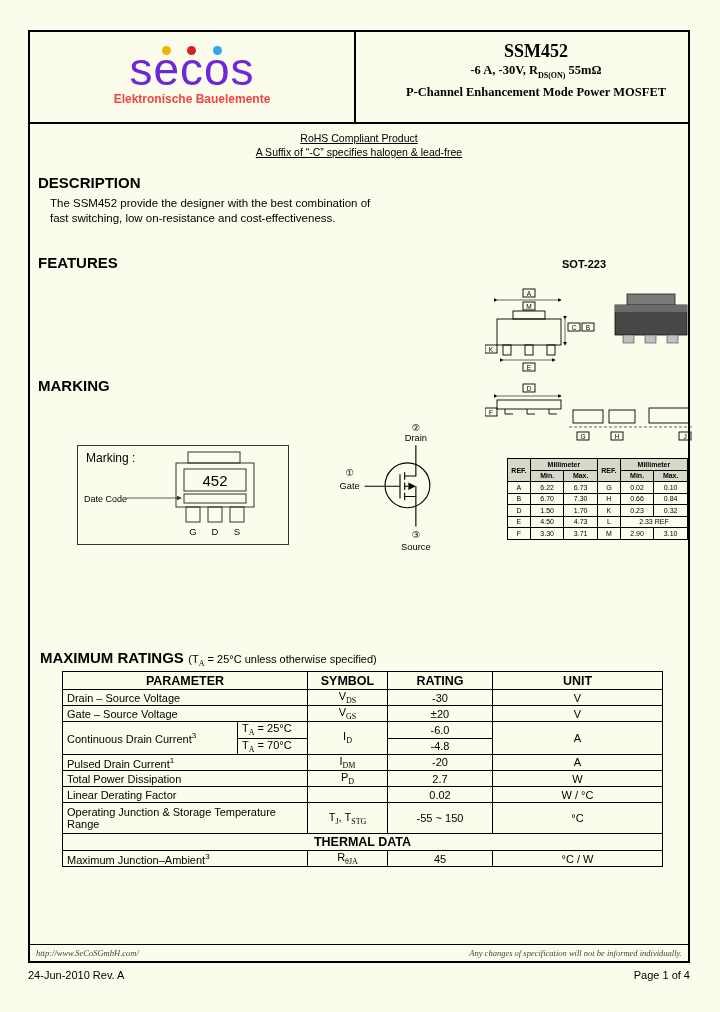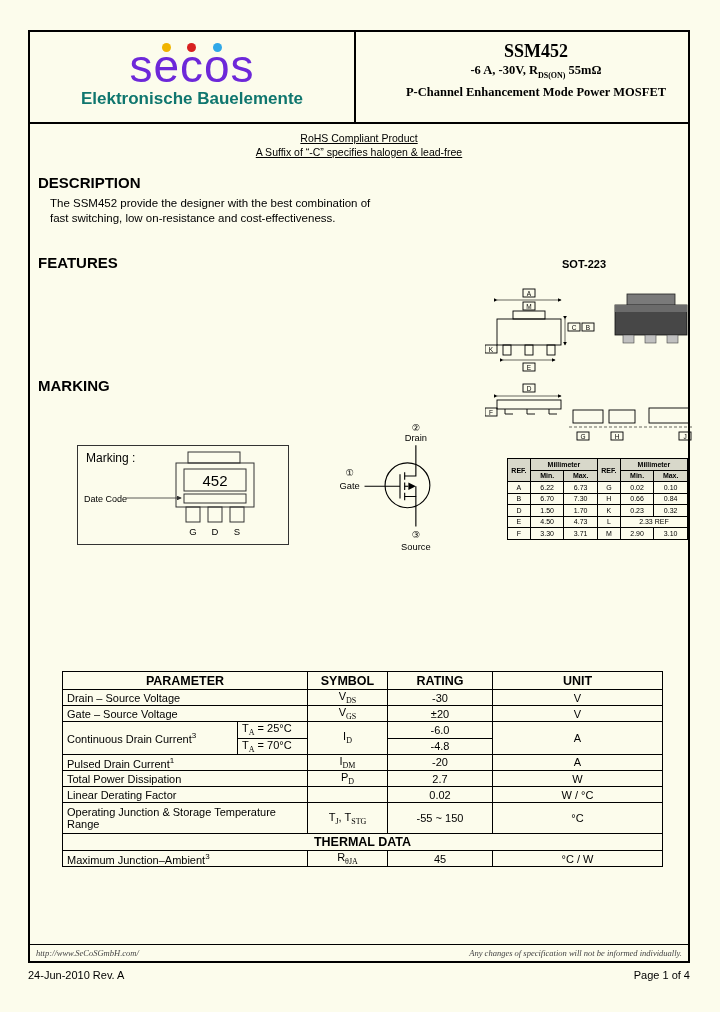--- a/index.html
+++ b/index.html
@@ -11,21 +11,21 @@
   .frame { position:absolute; left:28px; top:30px; width:662px; height:933px; border:2px solid #000; box-sizing:border-box; }
 
   
   .hdr { position:absolute; left:0; top:0; width:100%; height:92px; border-bottom:2px solid #000; display:flex; box-sizing:border-box; }
   .hdr-left { width:326px; border-right:2px solid #000; box-sizing:border-box; display:flex; flex-direction:column; align-items:center; justify-content:center; }
   .logo { position:relative; font-weight:normal; font-size:46px; line-height:0.95; letter-spacing:1px; color:#6d28d9; }
   .logo .dot { position:absolute; width:9px; height:9px; border-radius:50%; top:-2px; }
   .dot1 { left:33px; background:#f0b400; }
   .dot2 { left:58px; background:#d82020; }
   .dot3 { left:84px; background:#30a8e8; }
-  .logo-sub { color:#0f766e; font-weight:bold; font-size:17px; margin-top:1px; }
+  .logo-sub { color:#ef4444; font-weight:bold; font-size:12px; margin-top:1px; }
   .hdr-right { flex:1; text-align:center; font-family:"Liberation Serif", serif; font-weight:bold; padding-top:9px;padding-left:28px; }
   .pn { font-size:18px; }
   .pn-sub { font-size:12.5px; line-height:17px; }
   sub { font-size:8px;font-family:Liberation Serif, serif; } sup { font-size:8px; }
 
   
   .rohs { position:absolute; top:99px; left:0; width:100%; text-align:center; font-size:10.5px; line-height:14px; }
   .u { text-decoration:underline; }
 
   .sec-h { position:absolute; font-size:15px; font-weight:bold; }
@@ -268,20 +268,24 @@
         <td>F</td>
             <td>3.30</td>
             <td>3.71</td>
         <td>M</td>
             <td>2.90</td>
             <td>3.10</td>
       </tr>
     </tbody>
       </table>
 
+    <div class="rt-head">
+      <span class="rh-main">MAXIMUM RATINGS</span>
+      <span class="rh-note"><span>(T</span><sub>A</sub><span> = 25°C unless otherwise specified)</span></span>
+    </div>
 
     <table class="ratings">
       <colgroup>
           <col style="width:175px">
           <col style="width:70px">
           <col style="width:80px">
           <col style="width:105px">
           <col style="width:170px">
         </colgroup>
       <tbody>

